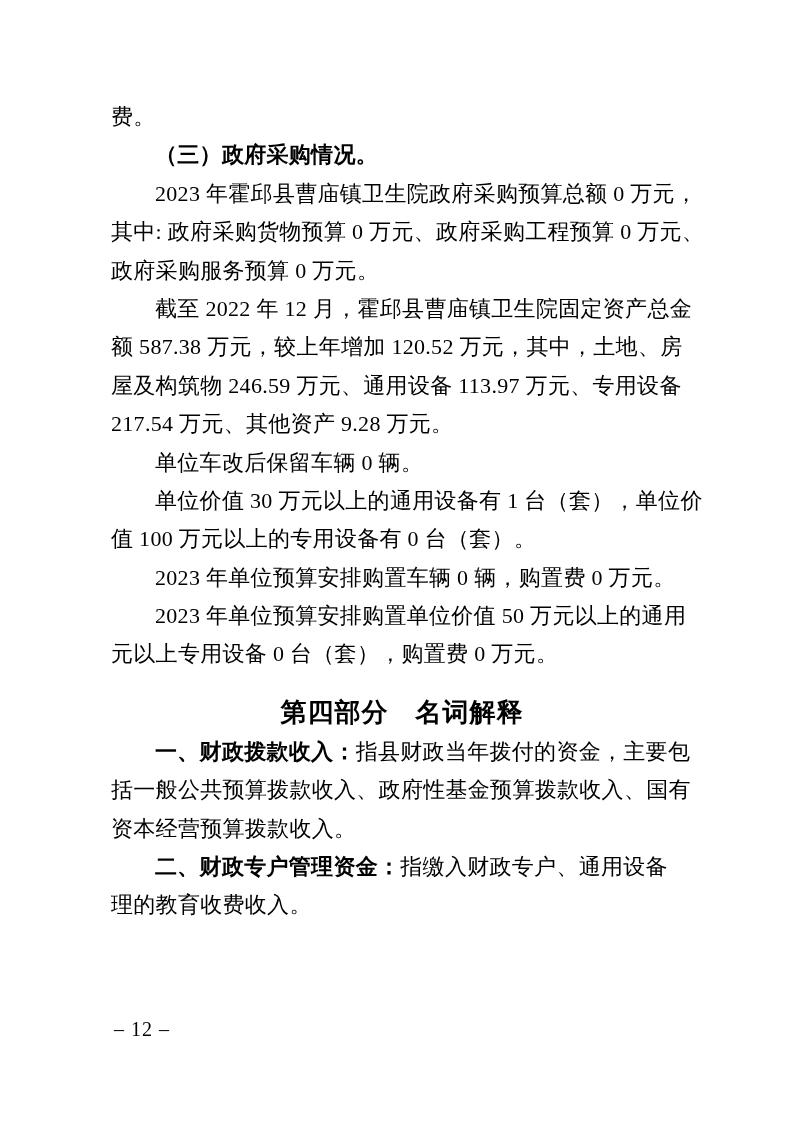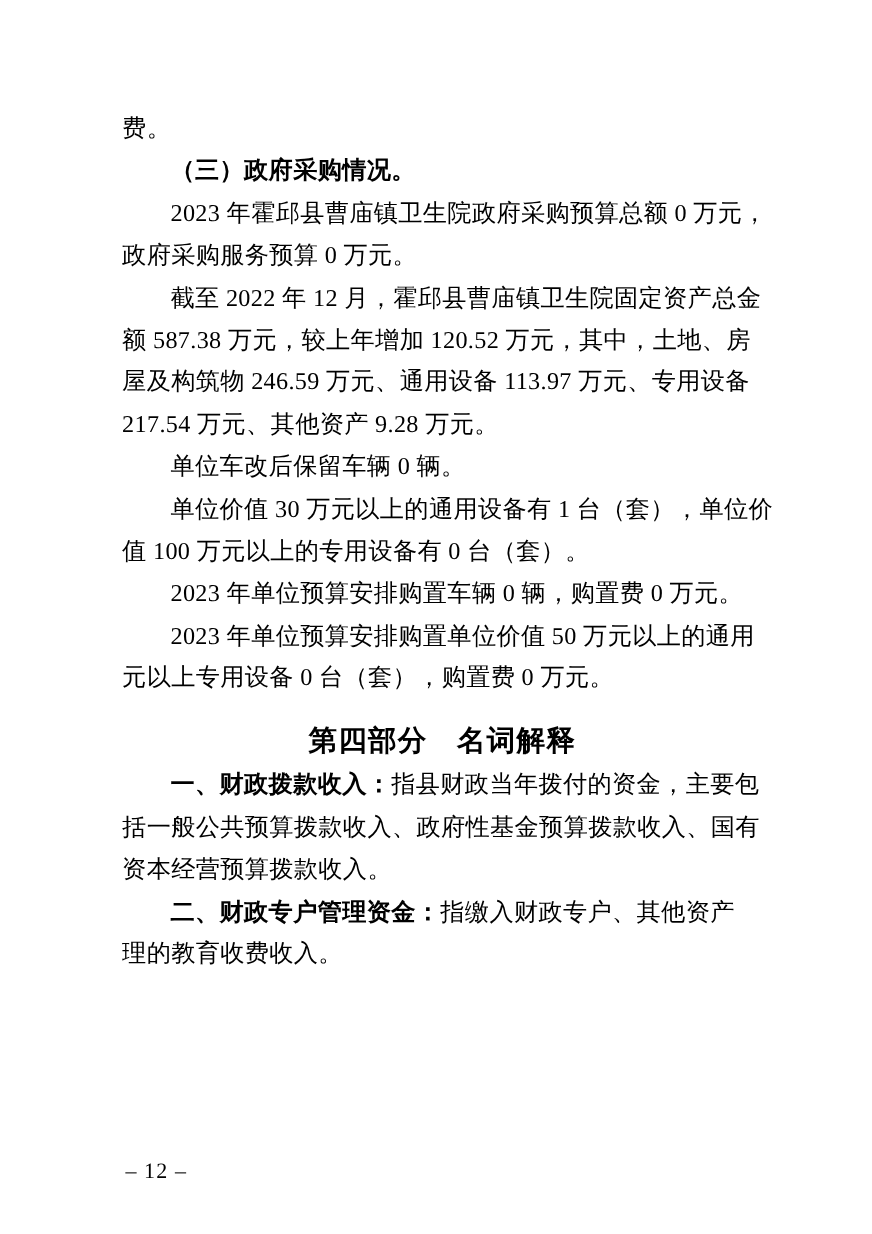--- a/index.html
+++ b/index.html
@@ -47,46 +47,47 @@
     letter-spacing: 1px;
     white-space: nowrap;
   }
   .lead {
     font-family: Liberation Mono, monospace;
     font-weight: bold;
   }
   .footer {
     position: absolute;
     left: 114px;
-    top: 1052px;
+    top: 1016px;
     font-size: 20px;
     line-height: 26px;
     letter-spacing: 1px;
   }
 </style>
 </head>
 <body>
 
 <div class="page">
   <div class="content">
     <div class="ln">费。</div>
     <div class="ln indent bold-head">（三）政府采购情况。</div>
     <div class="ln indent">2023 年霍邱县曹庙镇卫生院政府采购预算总额 0 万元，</div>
+    <div class="ln">其中: 政府采购货物预算 0 万元、政府采购工程预算 0 万元、</div>
     <div class="ln">政府采购服务预算 0 万元。</div>
     <div class="ln indent">截至 2022 年 12 月，霍邱县曹庙镇卫生院固定资产总金</div>
     <div class="ln">额 587.38 万元，较上年增加 120.52 万元，其中，土地、房</div>
     <div class="ln">屋及构筑物 246.59 万元、通用设备 113.97 万元、专用设备</div>
     <div class="ln">217.54 万元、其他资产 9.28 万元。</div>
     <div class="ln indent">单位车改后保留车辆 0 辆。</div>
     <div class="ln indent">单位价值 30 万元以上的通用设备有 1 台（套），单位价</div>
     <div class="ln">值 100 万元以上的专用设备有 0 台（套）。</div>
     <div class="ln indent">2023 年单位预算安排购置车辆 0 辆，购置费 0 万元。</div>
     <div class="ln indent">2023 年单位预算安排购置单位价值 50 万元以上的通用</div>
     <div class="ln">元以上专用设备 0 台（套），购置费 0 万元。</div>
     <div class="sect-title">第四部分　名词解释</div>
     <div class="ln indent"><span class="lead">一、财政拨款收入：</span><span>指县财政当年拨付的资金，主要包</span></div>
     <div class="ln">括一般公共预算拨款收入、政府性基金预算拨款收入、国有</div>
     <div class="ln">资本经营预算拨款收入。</div>
-    <div class="ln indent"><span class="lead">二、财政专户管理资金：</span><span>指缴入财政专户、其他资产</span></div>
+    <div class="ln indent"><span class="lead">二、财政专户管理资金：</span><span>指缴入财政专户、通用设备</span></div>
     <div class="ln">理的教育收费收入。</div>
   </div>
   <div class="footer">– 12 –</div>
 </div>
 
 </body></html>

